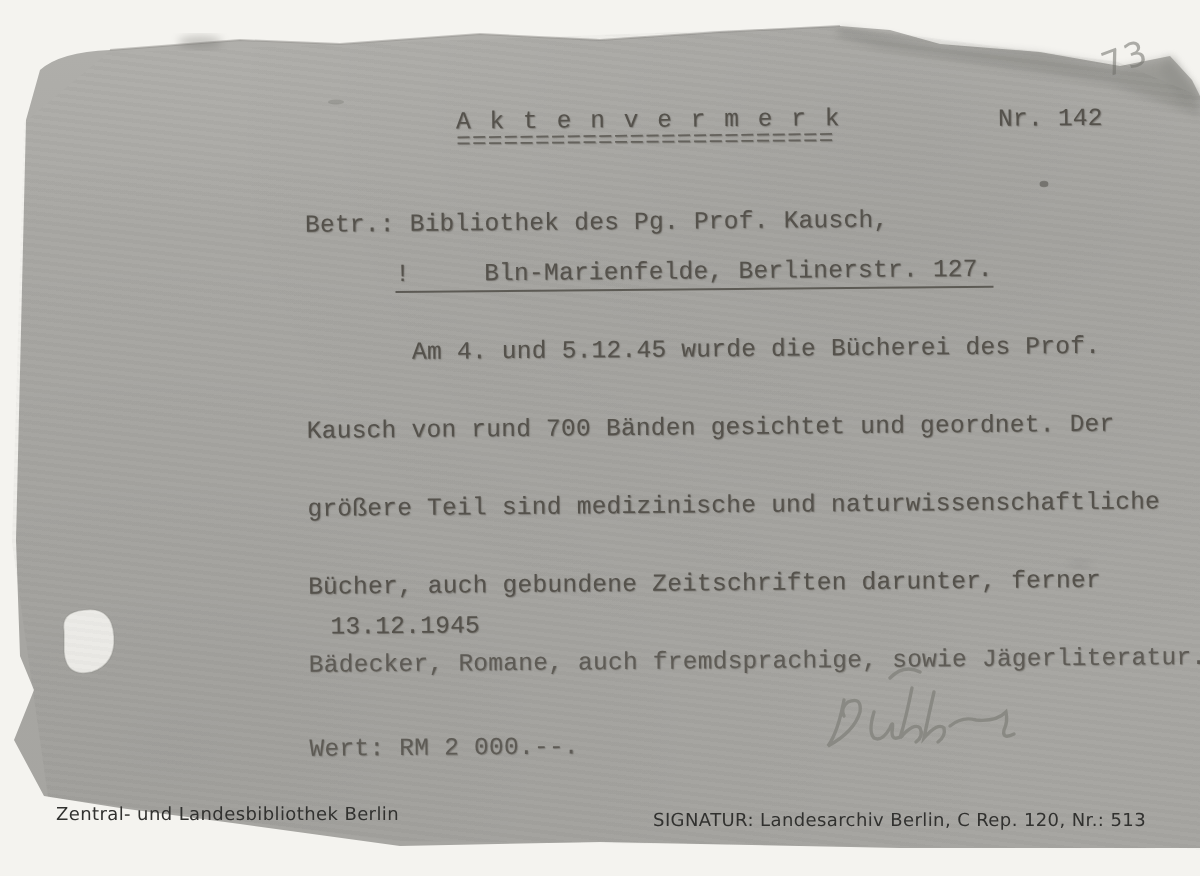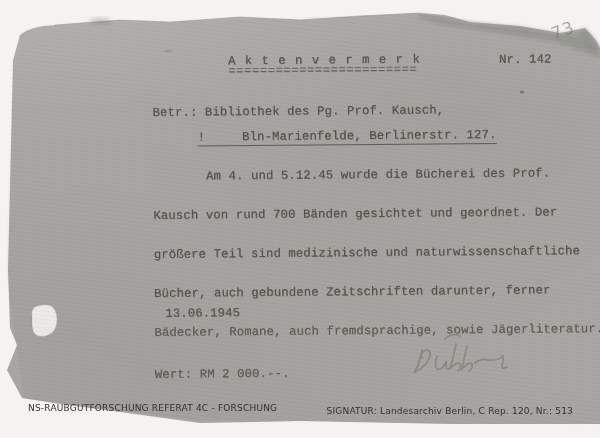--- a/index.html
+++ b/index.html
@@ -103,32 +103,32 @@
 
     <div class="t" style="left:152px;top:145px;">
       <div class="body-line indent">Am 4. und 5.12.45 wurde die Bücherei des Prof.</div>
       <div class="body-line">Kausch von rund 700 Bänden gesichtet und geordnet. Der</div>
       <div class="body-line">größere Teil sind medizinische und naturwissenschaftliche</div>
       <div class="body-line">Bücher, auch gebundene Zeitschriften darunter, ferner</div>
       <div class="body-line faded">Bädecker, Romane, auch fremdsprachige, sowie Jägerliteratur.</div>
       <div class="body-line wert faded">Wert: RM 2 000.--.</div>
     </div>
 
-    <div class="t" style="left:163px;top:308px;">13.06.1945</div>
+    <div class="t" style="left:163px;top:308px;">13.12.1945</div>
   </div>
 
   <svg class="signature" width="110" height="55" viewBox="0 0 110 55">
     <g fill="none" stroke="#85857f" stroke-width="1.7" stroke-linecap="round" opacity="0.85">
       <path d="M37 11 Q44 4 52 8"></path>
       <path d="M14 22 Q11 38 6 45 Q19 38 22 28 Q23 20 16 23 Q12 26 14 30"></path>
       <path d="M29 28 Q26 38 29 41 Q33 43 37 36 Q39 31 38 38 Q38 43 43 40"></path>
       <path d="M48 16 Q45 31 42 41 Q49 33 52 36 Q54 40 50 43"></path>
       <path d="M59 18 Q56 31 54 41 Q61 33 64 36 Q65 40 61 43"></path>
       <path d="M67 35 Q73 30 80 32 Q90 33 95 28 Q96 33 94 37 Q93 42 99 39"></path>
     </g>
   </svg>
 
   <div class="overlay-footer footer-left">
-    <div>NS-RAUBGUTFORSCHUNG REFERAT 4C - FORSCHUNG</div>
+    <div>Zentral- und Landesbibliothek Berlin</div>
   </div>
   <div class="overlay-footer footer-right">SIGNATUR: Landesarchiv Berlin, C Rep. 120, Nr.: 513</div>
 
 </div>
 
 </body></html>

